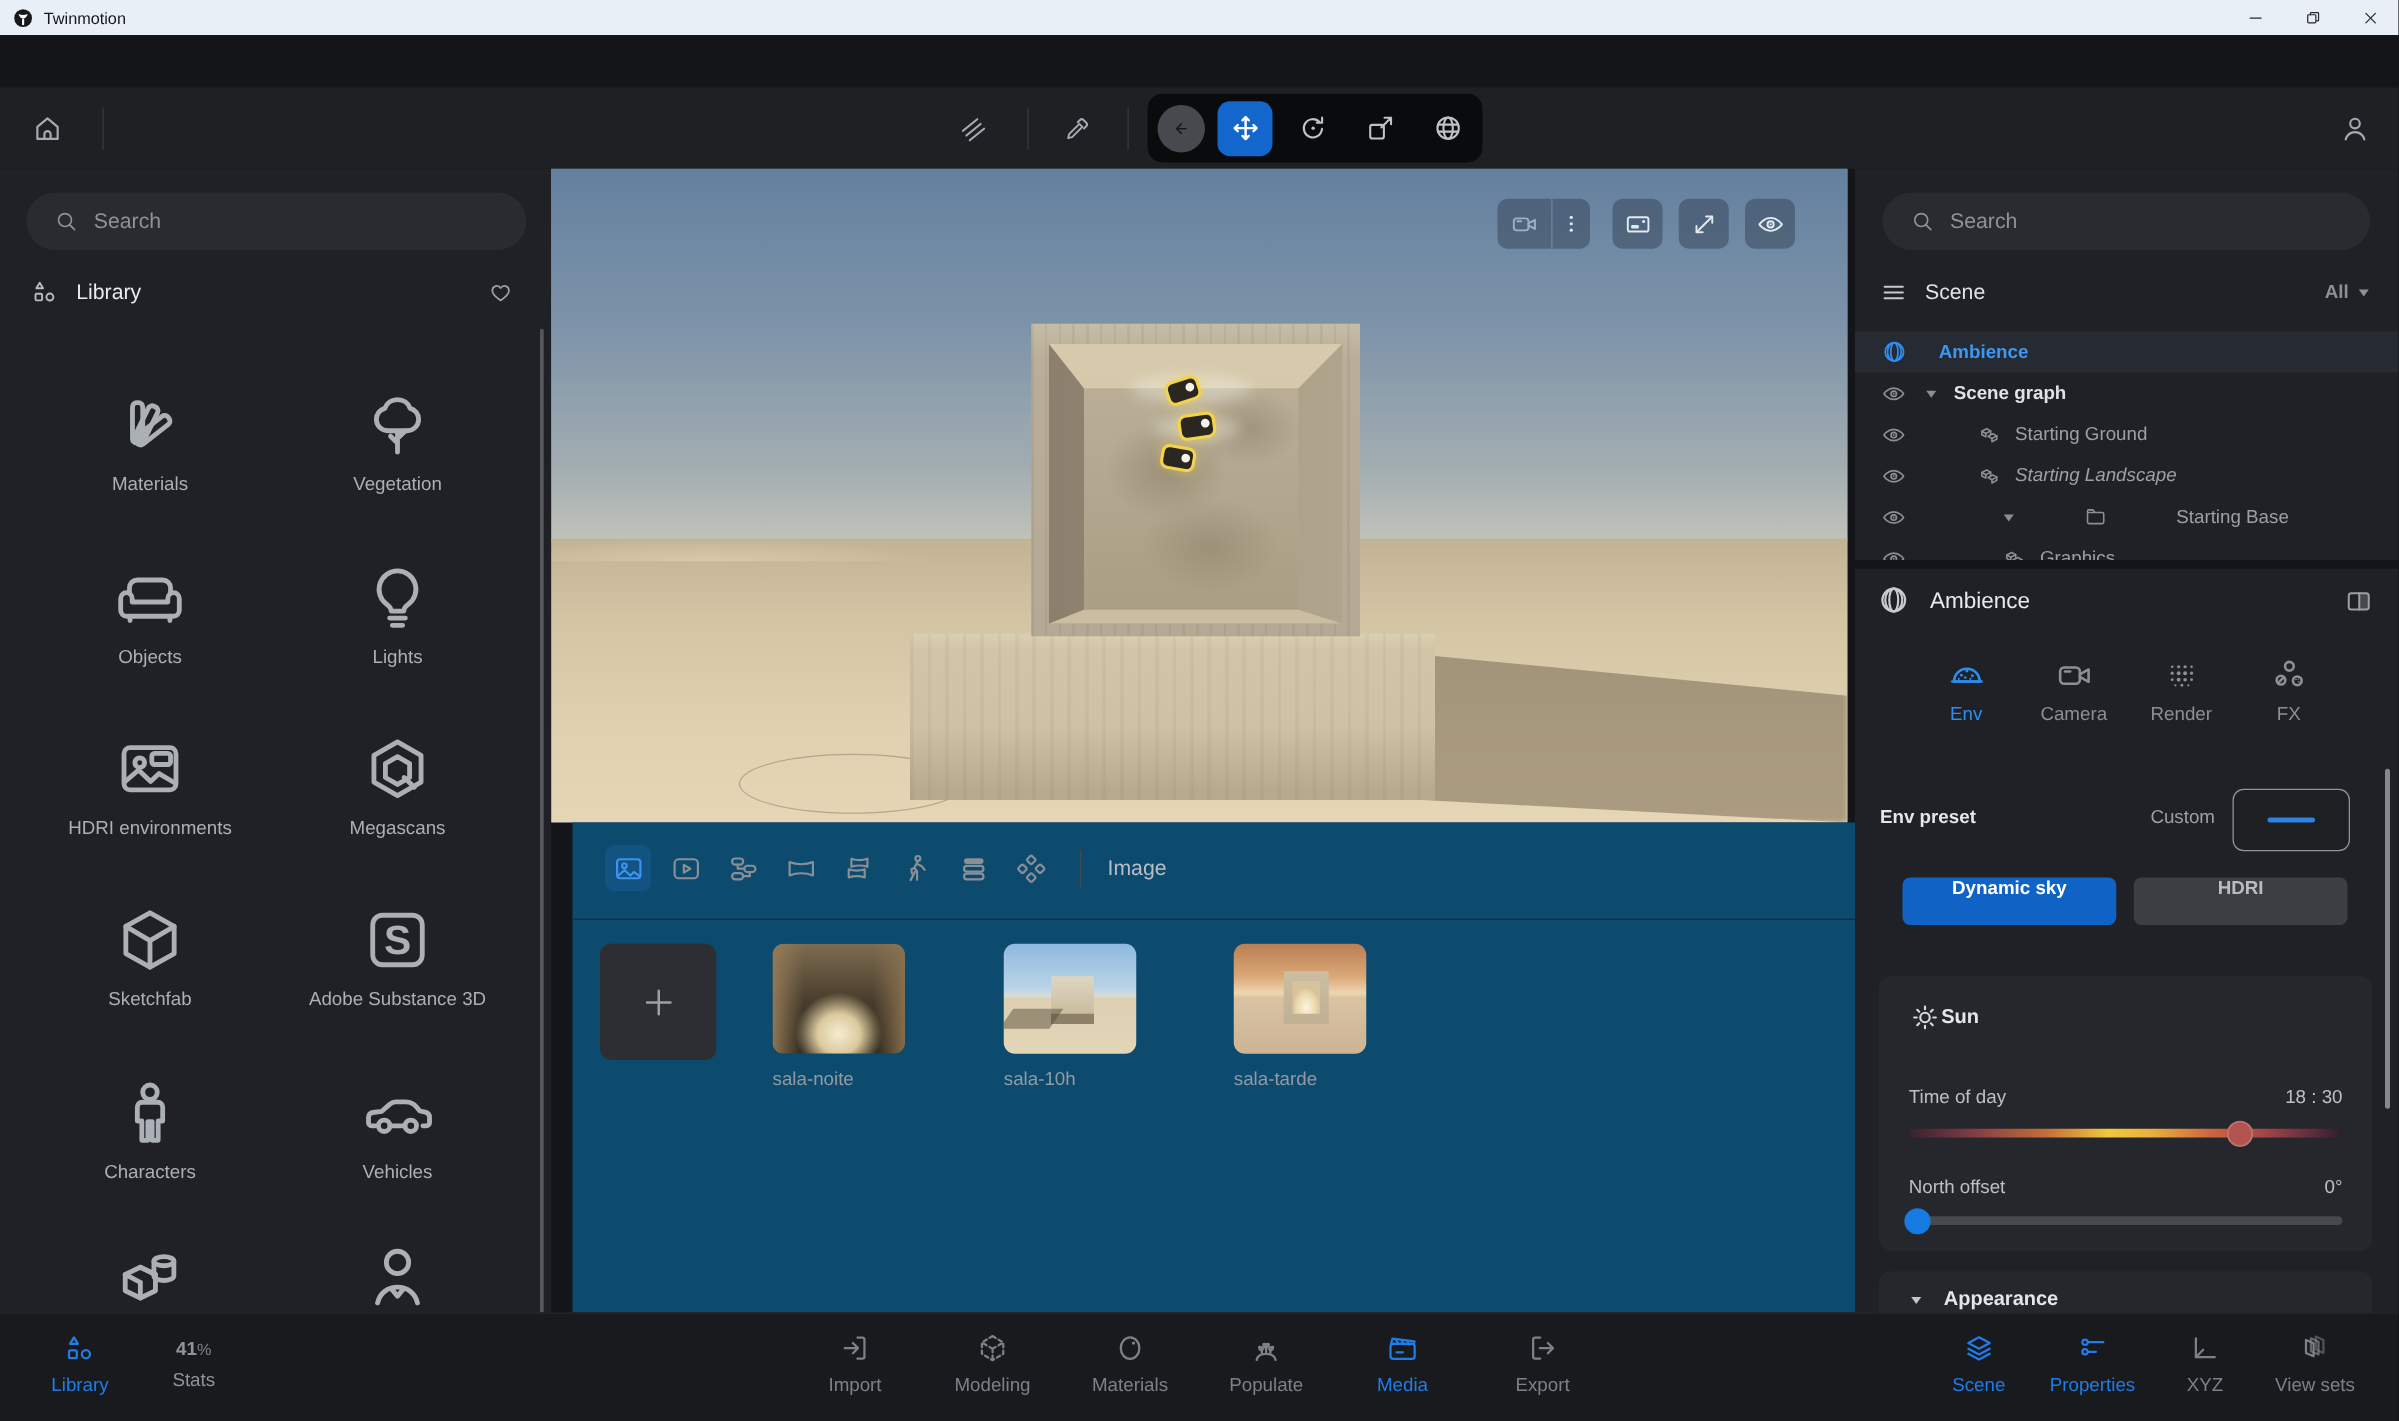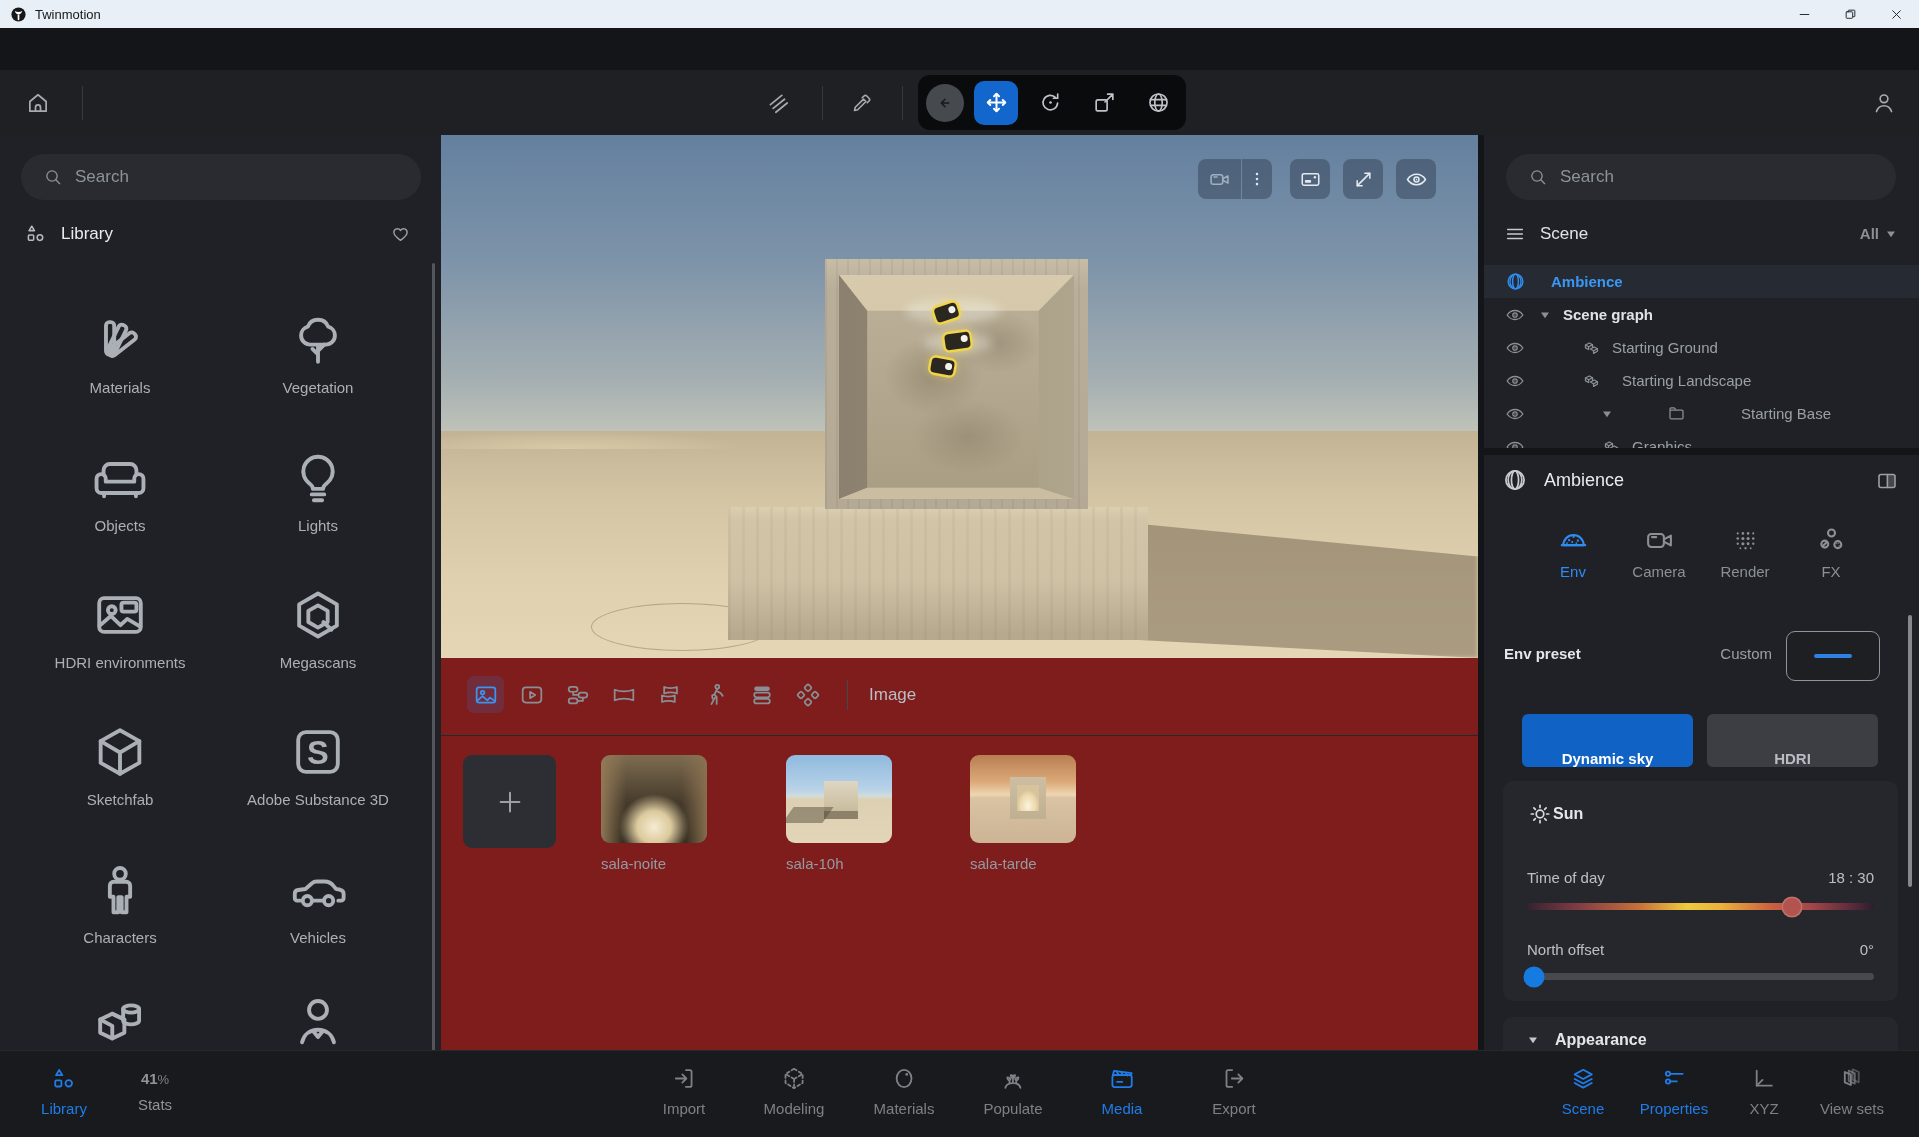--- a/index.html
+++ b/index.html
@@ -66,21 +66,21 @@
     radial-gradient(26% 20% at 68% 30%,rgba(92,80,58,.25) 0%,rgba(0,0,0,0) 70%),
     radial-gradient(34% 24% at 55% 72%,rgba(92,80,58,.22) 0%,rgba(0,0,0,0) 70%),
     linear-gradient(180deg,#bdb299 0%,#b1a68d 60%,#a99d83 100%);}
   .f-floor{clip-path:polygon(0 100%,12% 95%,85% 95%,100% 100%);background:#cabda1;}
   .lite-glow{position:absolute;background:rgba(255,255,255,.3);border-radius:50%;filter:blur(5px);}
   .lite{position:absolute;background:#29271f;border-radius:4px;box-shadow:0 0 0 2.5px #f2d44c,0 0 9px 2px rgba(242,212,76,.55);}
   .lite:after{content:"";position:absolute;right:2px;top:3px;width:7px;height:7px;border-radius:50%;background:#f4f2ea;}
   .vp-btn{position:absolute;top:24px;height:40px;background:rgba(56,72,92,.55);border-radius:8px;display:flex;align-items:center;justify-content:center;color:#e3e9ef;}
   .vp-btn .ic{width:23px;height:23px;}
   
-  .media{position:absolute;left:441px;top:523px;width:1037px;height:392px;background:#7f1d1d;}
+  .media{position:absolute;left:458px;top:523px;width:1037px;height:392px;background:#0c4a6e;}
   .mtype-row{position:absolute;left:26px;top:18px;display:flex;align-items:center;gap:9px;}
   .mtype{width:37px;height:37px;border-radius:7px;display:flex;align-items:center;justify-content:center;color:#8a8f96;}
   .mtype .ic{width:26px;height:26px;}
   .mtype.active{background:rgba(47,130,230,.16);color:#3b93f2;}
   .mtype-div{width:1px;height:30px;background:#44474c;margin:0 12px;}
   .mtype-label{font-size:17px;color:#b9bec5;}
   .media-hr{position:absolute;left:0;top:77px;width:100%;border-top:1px solid #26282d;}
   .thumb-add{position:absolute;left:22px;top:97px;width:93px;height:93px;border-radius:9px;background:#2c2e33;color:#9aa0a6;display:flex;align-items:center;justify-content:center;}
   .thumb-add .ic{width:30px;height:30px;}
   .thumb{position:absolute;top:97px;width:106px;height:88px;border-radius:9px;overflow:hidden;}
@@ -113,21 +113,21 @@
   .amb-head b{font-size:18px;font-weight:500;margin-left:16px;color:#e8eaee;}
   .split-btn{position:absolute;right:20px;top:14px;width:24px;height:24px;color:#9ba0a6;}
   .tab{position:absolute;top:70px;width:86px;display:flex;flex-direction:column;align-items:center;gap:7px;color:#8b9096;}
   .tab .ic{width:31px;height:31px;}
   .tab span{font-size:15px;}
   .tab.active{color:#2f8cf0;}
   .envrow-label{position:absolute;left:20px;top:190px;font-size:15px;font-weight:700;color:#e3e6ea;}
   .envrow-custom{position:absolute;left:200px;top:190px;width:88px;text-align:right;font-size:15px;color:#9aa0a6;}
   .swatch{position:absolute;left:302px;top:176px;width:94px;height:50px;border:1.5px solid #8f949b;border-radius:9px;background:#1d1f23;display:flex;align-items:center;justify-content:center;}
   .swatch i{display:block;width:38px;height:3.5px;border-radius:2px;background:#2e82e6;}
-  .skybtn{position:absolute;top:259px;height:53px;border-radius:6px;display:flex;align-items:flex-end;justify-content:center;font-size:15px;font-weight:700;}
+  .skybtn{position:absolute;top:247px;height:38px;border-radius:6px;display:flex;align-items:flex-start;justify-content:center;font-size:15px;font-weight:700;}
   .skybtn.dyn{left:38px;width:171px;background:#1063c4;color:#fff;}
   .skybtn.hdri{left:223px;width:171px;background:#3c3e44;color:#b9bdc3;}
   .card{position:absolute;left:19px;width:395px;background:#25272c;border-radius:10px;}
   .sun-title{position:absolute;left:24px;top:20px;display:flex;align-items:center;color:#e4e7ea;}
   .sun-title .ic{width:26px;height:26px;color:#d6dade;}
   .sun-title b{font-size:16px;font-weight:700;}
   .prow{position:absolute;left:24px;right:24px;display:flex;justify-content:space-between;font-size:15px;color:#bcc0c6;}
   .track{position:absolute;left:24px;right:24px;height:7px;border-radius:4px;}
   .track .knob{position:absolute;top:50%;width:21px;height:21px;border-radius:50%;transform:translate(-50%,-50%);}
   .t-time{background:linear-gradient(90deg,#35222e 0%,#7e3a44 14%,#c56f3a 32%,#f0c93e 46%,#eab03c 56%,#cc6340 70%,#a34648 82%,#5e2c3c 93%,#2c1e2c 100%);}
@@ -649,21 +649,21 @@
               <circle cx="12" cy="12" r=".9" fill="currentColor" stroke="none"></circle>
             </svg>
           </span>
         <span class="ic tico" style="margin-left:57px;">
             <svg viewBox="0 0 24 24" fill="none" stroke="currentColor" stroke-width="1.6" stroke-linecap="round" stroke-linejoin="round">
               <path d="M4.4 8.9 9.3 6.3l4 2.2-4.9 2.6z"></path>
               <path d="M10.6 13.9l4.9-2.6 4 2.2-4.9 2.6z"></path>
               <path d="M4.4 8.9v3.5l4 2.1v-3.4M19.5 13.5v3.3l-4.9 2.6v-3.2M13.3 8.5v3.4"></path>
             </svg>
           </span>
-        <span style="margin-left:21px;">Starting Landscape</span>
+        <span style="margin-left:11px;font-style:italic;">Starting Landscape</span>
       </div>
       <div class="trow" style="top:262px;gap:44px;">
         <span class="ic eye">
             <svg viewBox="0 0 24 24" fill="none" stroke="currentColor" stroke-width="1.6" stroke-linecap="round" stroke-linejoin="round">
               <path d="M2.6 12S6.1 6.6 12 6.6 21.4 12 21.4 12 17.9 17.4 12 17.4 2.6 12 2.6 12z"></path>
               <circle cx="12" cy="12" r="2.6"></circle>
               <circle cx="12" cy="12" r=".9" fill="currentColor" stroke="none"></circle>
             </svg>
           </span>
         <span class="ic tri" style="margin-left:32px;">

